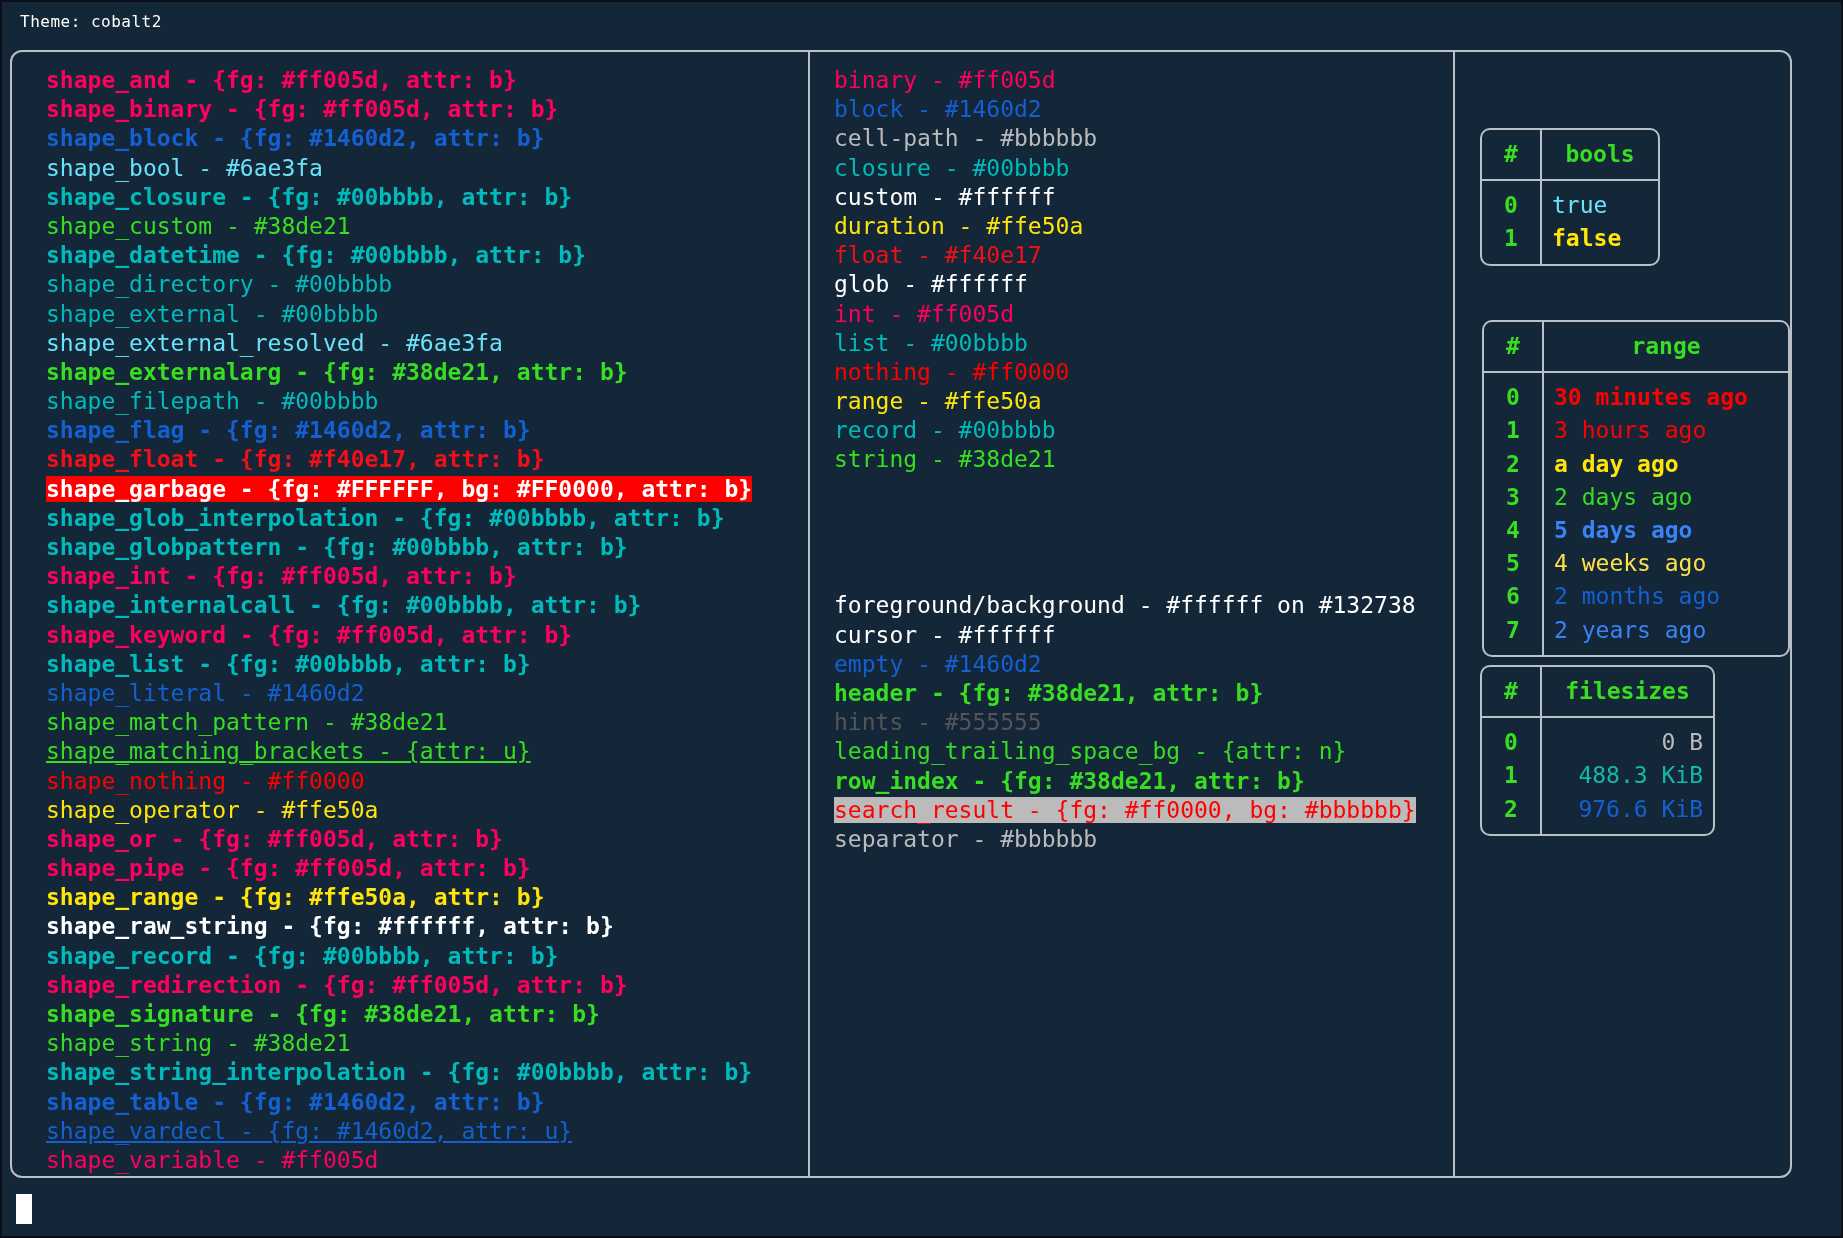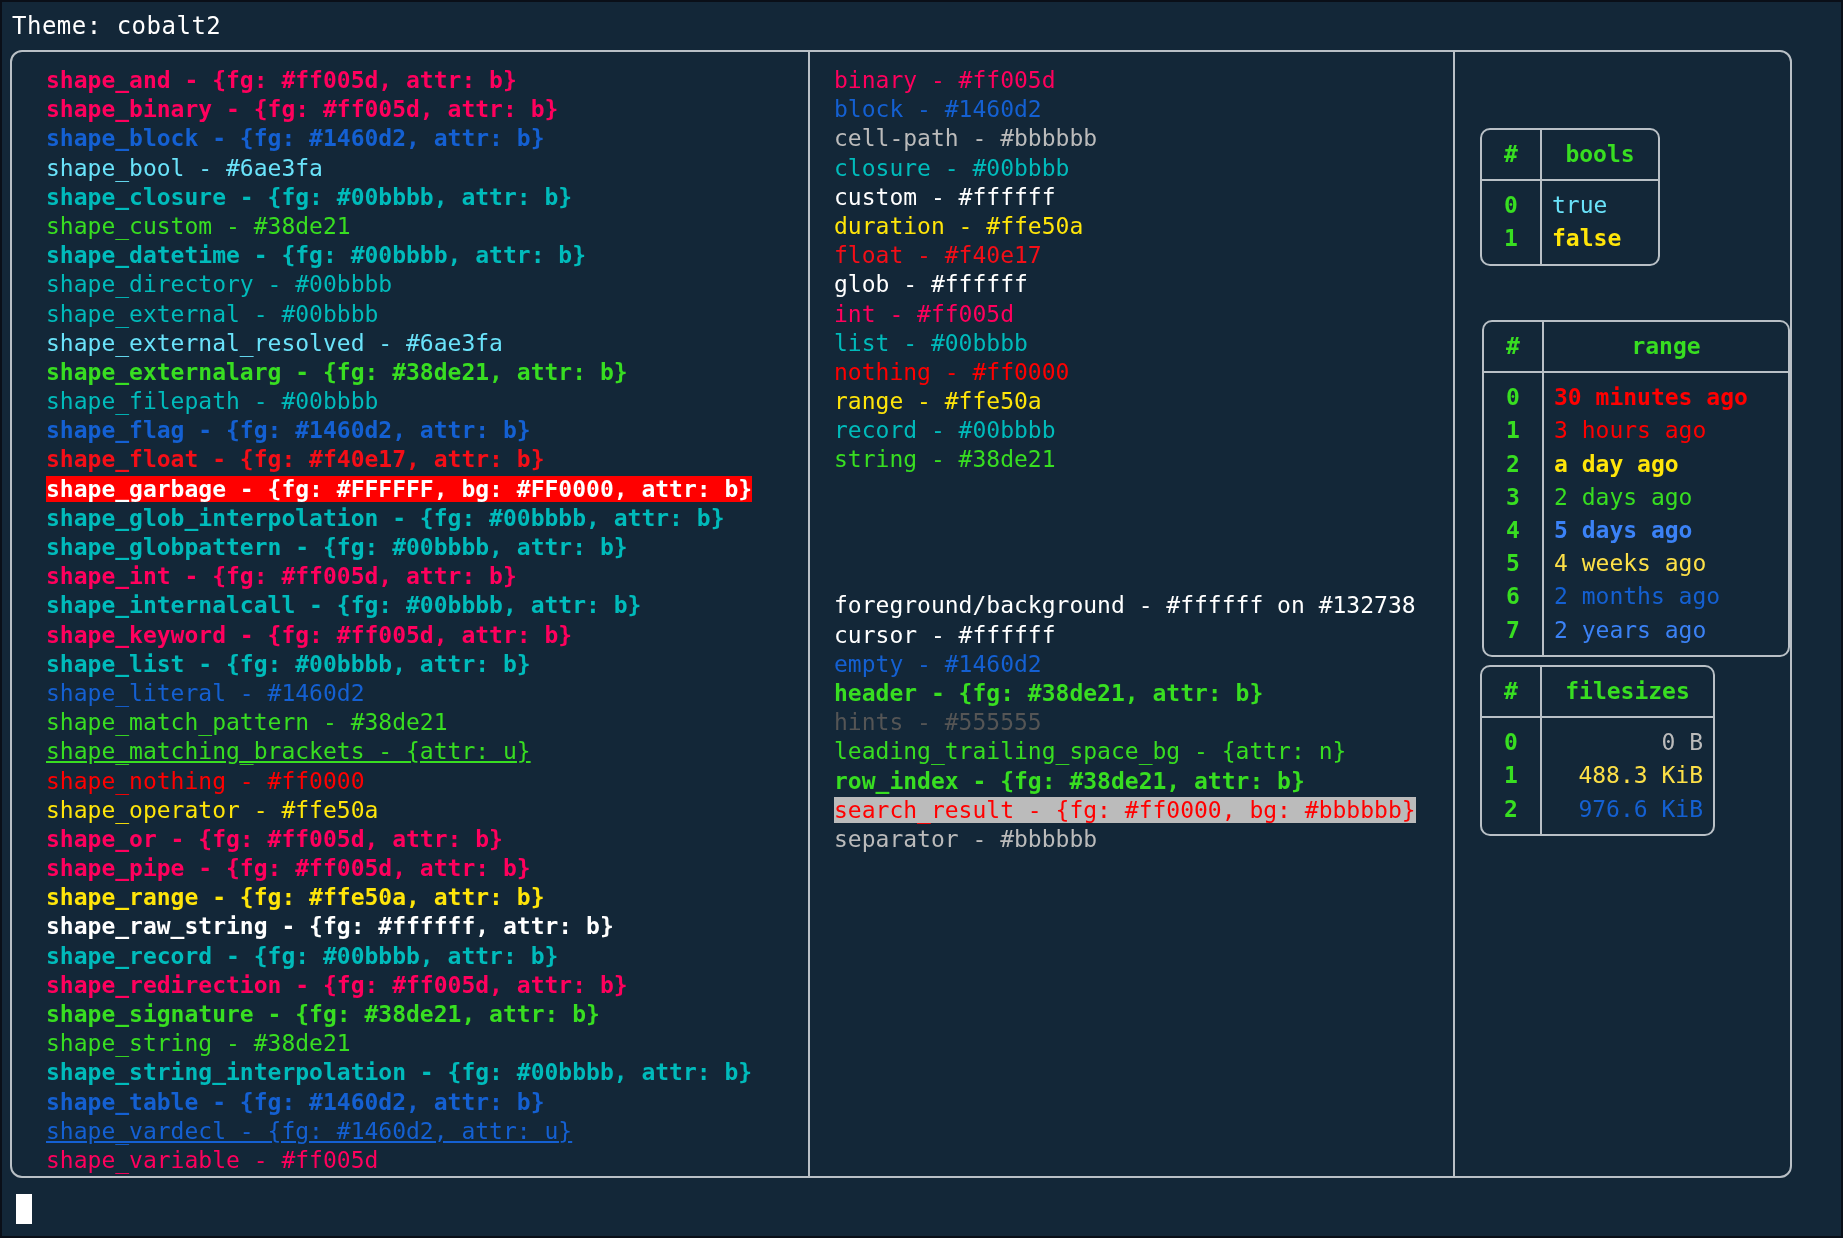--- a/index.html
+++ b/index.html
@@ -18,23 +18,23 @@
   
   #terminal {
     position: absolute;
     inset: 0;
     background: #132738;
     border: 2px solid #0a0f18;
     box-sizing: border-box;
   }
   #title-line {
     position: absolute;
-    left: 10px;
+    left: 18px;
     top: 10px;
-    font-size: 24px;
+    font-size: 16px;
     letter-spacing: 0.5px;
     white-space: pre;
     color: #ffffff;
   }
   
   #panel {
     position: absolute;
     left: 8px;
     top: 48px;
     width: 1782px;
@@ -215,21 +215,21 @@
             <th class="ctr">filesizes</th>
           </tr>
         </thead>
         <tbody>
             <tr>
               <td class="num">0</td>
               <td class="rgt" style="color: rgb(187, 187, 187);">0 B</td>
             </tr>
             <tr>
               <td class="num">1</td>
-              <td class="rgt" style="color: #fde047; text-align: right;">488.3 KiB</td>
+              <td class="rgt" style="color: #14b8a6; text-align: right;">488.3 KiB</td>
             </tr>
             <tr>
               <td class="num">2</td>
               <td class="rgt" style="color: rgb(20, 96, 210); margin-top: 44px;">976.6 KiB</td>
             </tr>
           </tbody>
       </table>
     </div>
 
   </div>

